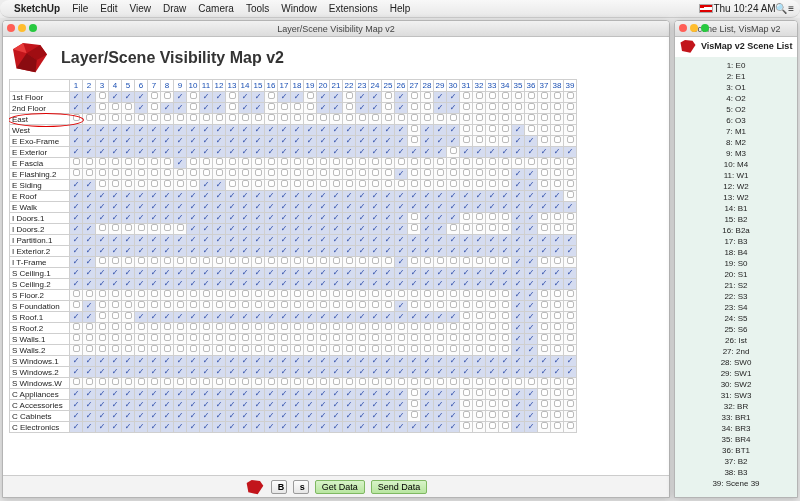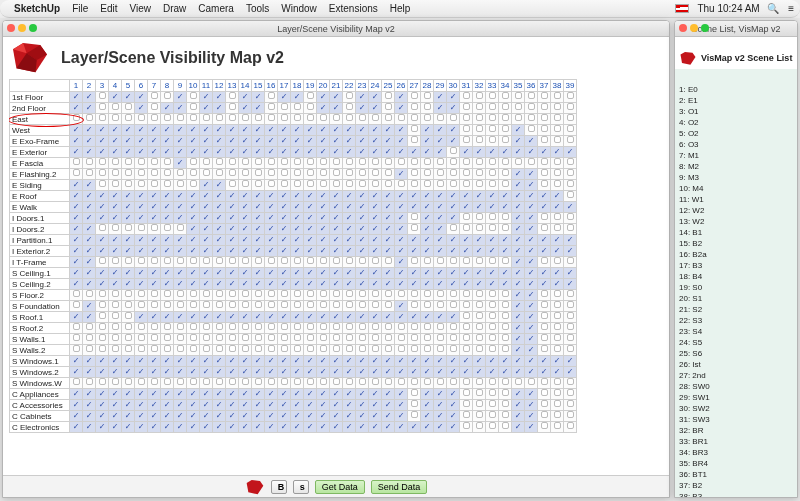--- a/index.html
+++ b/index.html
@@ -4,21 +4,21 @@
 <style>
 * { margin:0; padding:0; box-sizing:border-box; }
 body { font-family:"Lucida Grande","Helvetica Neue",Arial,sans-serif; font-size:9px; background:#ededed; width:800px; height:501px; overflow:hidden; color:#222; }
 
 
 .menubar { height:18px; background:linear-gradient(#f8f8f8,#e8e8e8); display:flex; align-items:center; padding:0 6px; font-size:10px; border-bottom:1px solid #ccc;border-radius:9px; }
 .menubar .apple { font-size:11px; margin-right:8px; }
 .menubar .app { font-weight:bold; margin-right:12px; }
 .menubar .item { margin-right:12px; }
 .menubar .spacer { flex:1; }
-.menubar .right { margin-left:8px; }
+.menubar .right { margin-left:0; }
 .flag { display:inline-block; width:14px; height:9px; background:linear-gradient(to bottom,#d00 0 33%,#fff 33% 66%,#d00 66%); border:1px solid #aaa; vertical-align:middle; position:relative; }
 .flag::before { content:""; position:absolute; left:0; top:0; width:4px; height:3px; background:#d00; }
 
 
 .desktop { position:relative; width:800px; height:483px; background:#e8e8e8; }
 .win { position:absolute; background:#ffffff; border:1px solid #b4b4b4; border-radius:4px 4px 0 0; box-shadow:0 2px 8px rgba(0,0,0,.2); display:flex; flex-direction:column; overflow:hidden; }
 .titlebar { height:16px; background:linear-gradient(#f2f2f2,#dcdcdc); border-bottom:1px solid #c0c0c0; font-size:9px; text-align:center; line-height:16px; position:relative; color:#444; }
 .titlebar .dots { position:absolute; left:4px; top:3px; display:flex; gap:3px; }
 .titlebar .dot { width:8px; height:8px; border-radius:50%; }
 .dr{background:#ff5f57}.dy{background:#ffbd2e}.dg{background:#28c940}
@@ -47,22 +47,22 @@
 .red-oval::after { content:""; position:absolute; left:-2px; top:-1px; width:74px; height:12px; border:1px solid #d00; border-radius:50%/50%; pointer-events:none; }
 
 
 .bottombar { height:22px; background:#f3f3f3; border-top:1px solid #ccc; display:flex; align-items:center; justify-content:center; gap:6px; }
 .bottombar .ruby-small { width:20px; height:16px; }
 .btn { border:1px solid #9a9a9a; background:linear-gradient(#fdfdfd,#e6e6e6); padding:1px 6px; font-size:9px; border-radius:2px; cursor:pointer; }
 .btn-green { background:linear-gradient(#d8f3c9,#b8e6a0); border-color:#7fb862; }
 .btn-sq { width:16px; text-align:center; font-weight:bold; }
 
 
-.right-body { flex:1; background:#e8f3ee; overflow:auto; padding:15px 4px; font-size:8px; line-height:11px; color:#222; }
-.right-head { display:flex; align-items:center; gap:4px; padding:14px 4px 4px 4px; background:#fff; }
+.right-body { flex:1; background:#e8f3ee; overflow:auto; padding:3px 4px; font-size:8px; line-height:11px; color:#222;text-align:center; }
+.right-head { display:flex; align-items:center; gap:4px; padding:2px 4px 4px 4px; background:#fff; }
 .right-head .title { font-size:9px; font-weight:bold; }
 .right-body .row { white-space:nowrap; }
 
 ::-webkit-scrollbar{width:10px;height:10px}
 ::-webkit-scrollbar-track{background:#eee}
 ::-webkit-scrollbar-thumb{background:#bcbcbc;border-radius:5px}
 </style>
 </head>
 <body>
 

